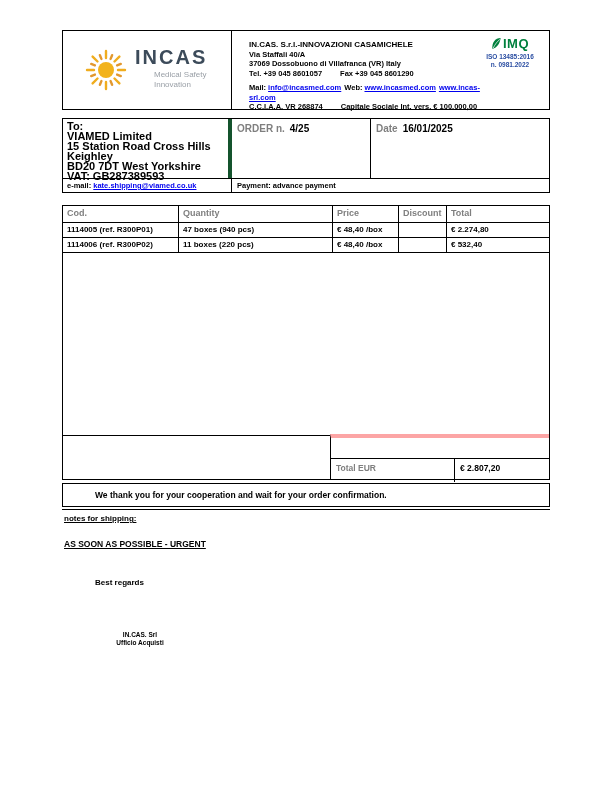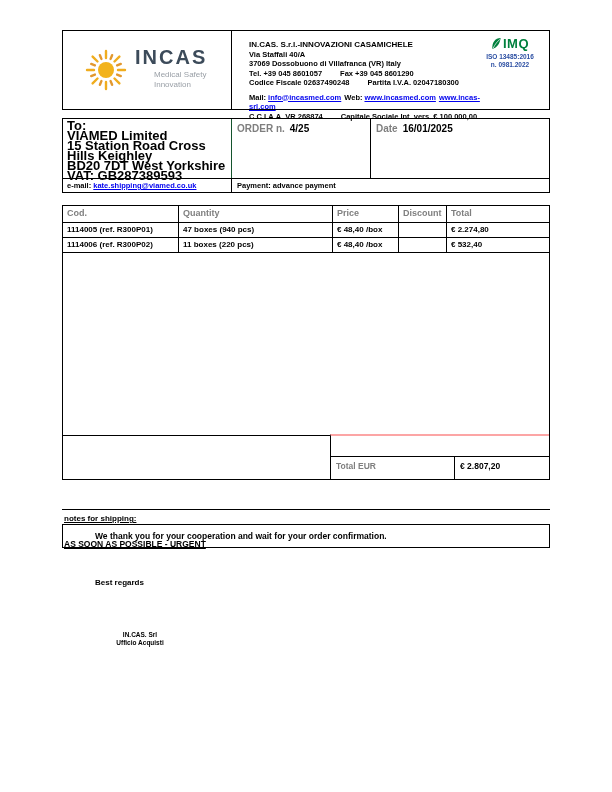--- a/index.html
+++ b/index.html
@@ -26,50 +26,50 @@
   .co-mail .lbl { margin-right:2px; }
   .co-mail .link + .lbl { margin-left:3px; }
   .co-mail .link + .link { margin-left:3px; }
   .imq-block { right:5px; top:5px; width:68px; text-align:center; }
   .imq-logo { font-size:13px; font-weight:bold; color:#00803d; letter-spacing:0.5px; }
   .imq-logo svg { vertical-align:-2px; margin-right:1px; }
   .iso-text { font-size:6.5px; font-weight:bold; color:#2b4ea2; line-height:8px; margin-top:2px; }
 
   
   .order-box { left:62px; top:118px; width:488px; height:75px; border:1px solid #000; }
-  .to-cell { left:0; top:0; width:169px; height:59px; border-right:1px solid #14532d; padding:2px 4px;
-             font-size:13px; font-weight:bold; line-height:10px; }
+  .to-cell { left:0; top:0; width:169px; height:59px; border-right:4px solid #14532d; padding:2px 4px;
+             font-size:11px; font-weight:bold; line-height:10px; }
   .order-cell { left:169px; top:0; width:139px; height:59px; border-right:1px solid #000; padding:4px 5px; font-size:10px; }
   .date-cell { left:308px; top:0; width:180px; height:59px; padding:4px 5px; font-size:10px; }
   .order-cell .val, .date-cell .val { margin-left:5px; }
   .email-row { left:0; top:59px; width:486px; height:14px; border-top:1px solid #000; font-size:7.5px; font-weight:bold; }
   .email-cell { left:0; top:0; width:169px; height:100%; border-right:1px solid #000; padding:2px 4px; }
   .payment-cell { left:169px; top:0; width:317px; height:100%; padding:2px 5px; }
 
   
   .tbl { left:62px; top:205px; width:488px; height:275px; border:1px solid #000; }
   .trow { display:flex; width:100%; }
   .trow > div { padding:2px 4px 1px 4px; overflow:hidden; white-space:nowrap; }
   .c-cod { width:116px; border-right:1px solid #000; }
   .c-qty { width:154px; border-right:1px solid #000; }
   .c-price { width:66px; border-right:1px solid #000; }
   .c-disc { width:48px; border-right:1px solid #000; }
   .c-total { flex:1; }
   .thead { height:17px; border-bottom:1px solid #000; font-size:9px; font-weight:bold; color:#7f7f7f; }
   .tdata { height:15px; border-bottom:1px solid #000; font-size:8px; font-weight:bold;justify-content:flex-end; }
   .bottom-band { left:0; bottom:0; width:486px; height:44px; border-top:1px solid #000; }
-  .total-box { right:0; top:-2px; width:219px; height:46px; border-left:1px solid #000; border-top:2px solid #fca5a5; }
+  .total-box { right:0; top:-2px; width:219px; height:46px; border-left:1px solid #000; border-top:4px solid #fca5a5; }
   .total-empty-row { height:21px; border-bottom:1px solid #000; }
   .total-row { display:flex; height:23px; font-size:8.5px; font-weight:bold; }
   .total-label { width:124px; border-right:1px solid #000; padding:4px 0 0 5px; color:#7f7f7f; }
   .total-value { flex:1; padding:4px 0 0 5px; }
 
   
   .thanks-box { left:62px; top:483px; width:488px; height:24px; border:1px solid #000; font-size:8.5px;
-                font-weight:bold; padding:6px 0 0 32px;margin-top:41px; }
+                font-weight:bold; padding:6px 0 0 32px; }
   .notes-rule { left:62px; top:509px; width:488px; height:0; border-top:1px solid #000; }
   .notes-label { left:64px; top:514px; font-size:8px; font-weight:bold; text-decoration:underline; }
   .urgent { left:64px; top:539px; font-size:8.5px; font-weight:bold; text-decoration:underline; }
   .regards { left:95px; top:578px; font-size:8px; font-weight:bold; }
   .signature { left:100px; top:631px; width:80px; text-align:center; font-size:6.5px; font-weight:bold; line-height:8px; }
 </style>
 </head>
 <body>
 
 <div class="page">
@@ -107,23 +107,20 @@
       </div>
     </div>
 
     <div class="abs co-info">
       <div class="co-name">IN.CAS. S.r.l.-INNOVAZIONI CASAMICHELE</div>
       <div>Via Staffali 40/A</div>
       <div>37069 Dossobuono di Villafranca (VR) Italy</div>
       <div class="co-pair">
         <span>Tel. +39 045 8601057</span><span>Fax +39 045 8601290</span>
       </div>
-      <div class="co-pair">
-        <span>Codice Fiscale 02637490248</span><span>Partita I.V.A. 02047180300</span>
-      </div>
       <div class="co-mail">
         <span class="lbl">Mail:</span><span class="link">info@incasmed.com</span><span class="lbl">Web:</span><span class="link">www.incasmed.com</span><span class="link">www.incas-srl.com</span>
       </div>
       <div class="co-pair">
         <span>C.C.I.A.A. VR 268874</span><span>Capitale Sociale Int. vers. € 100.000,00</span>
       </div>
     </div>
 
     <div class="abs imq-block">
       <div class="imq-logo">

